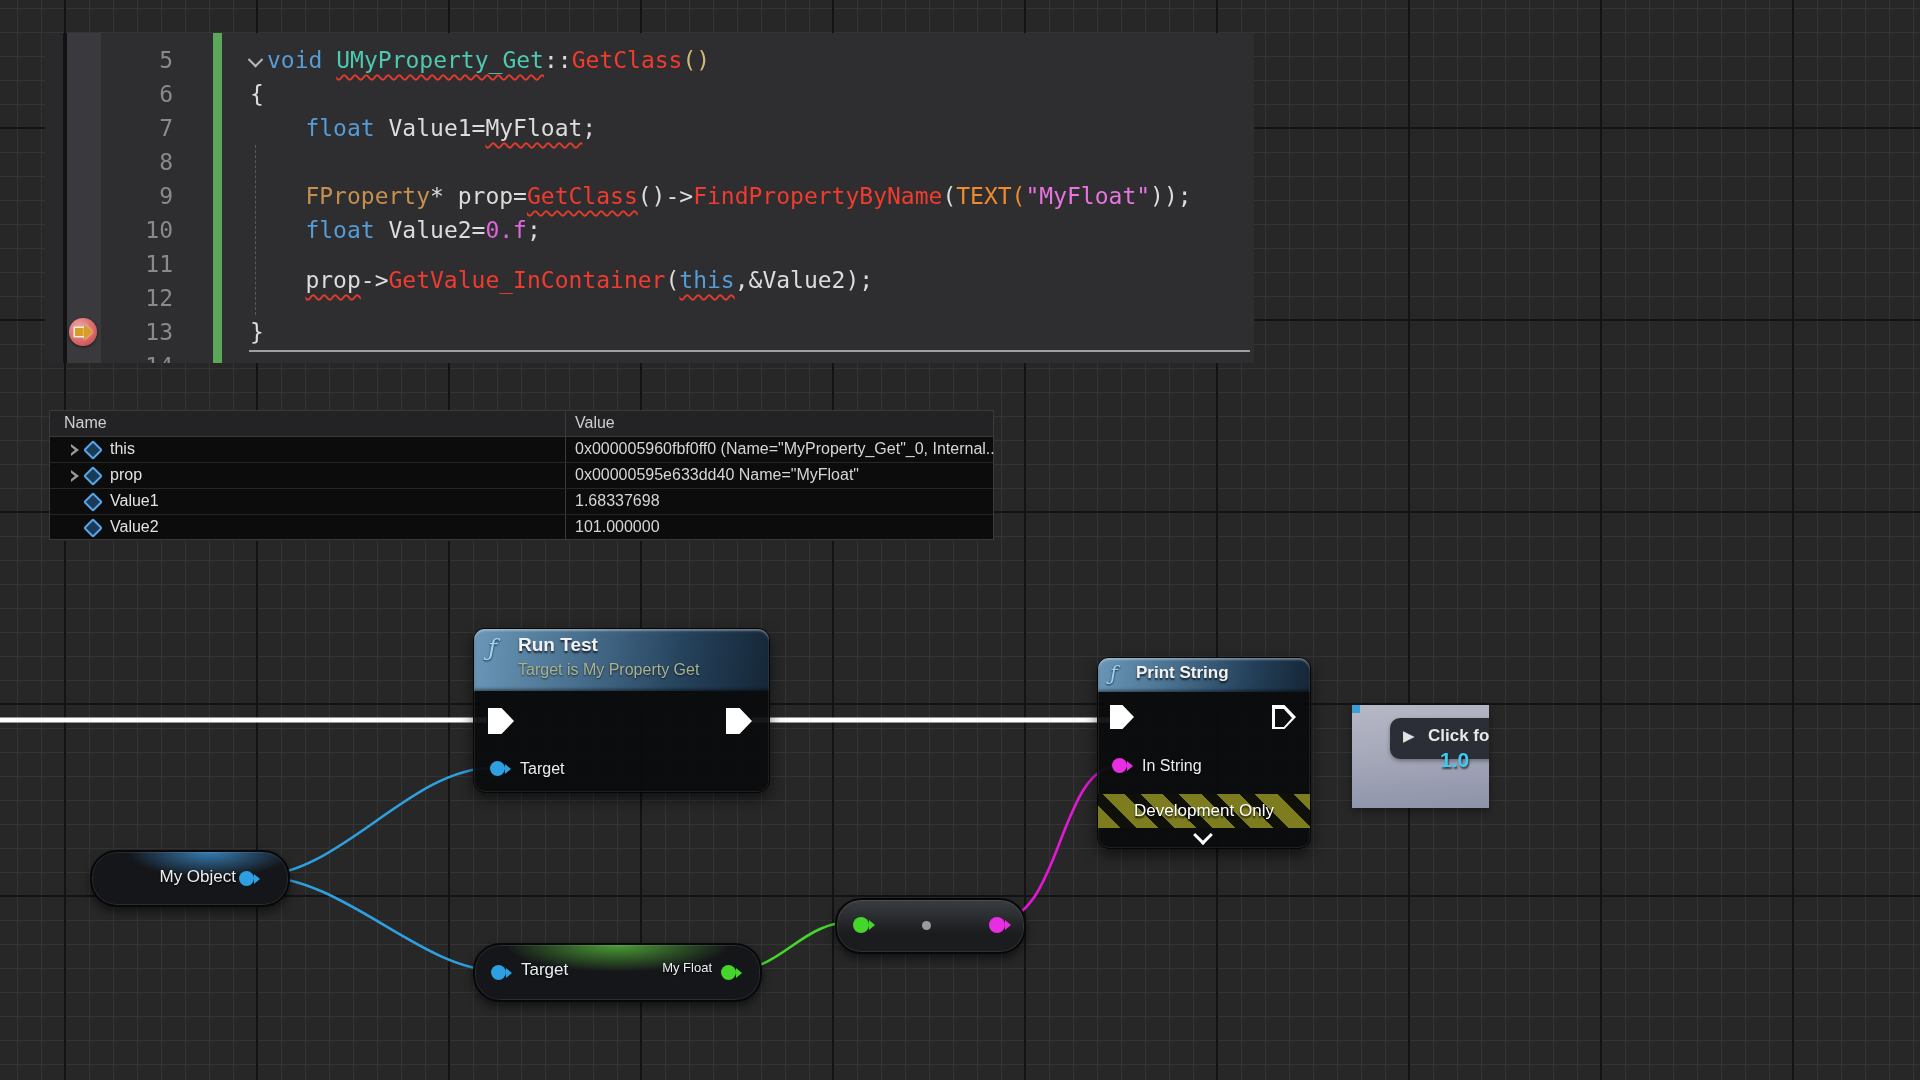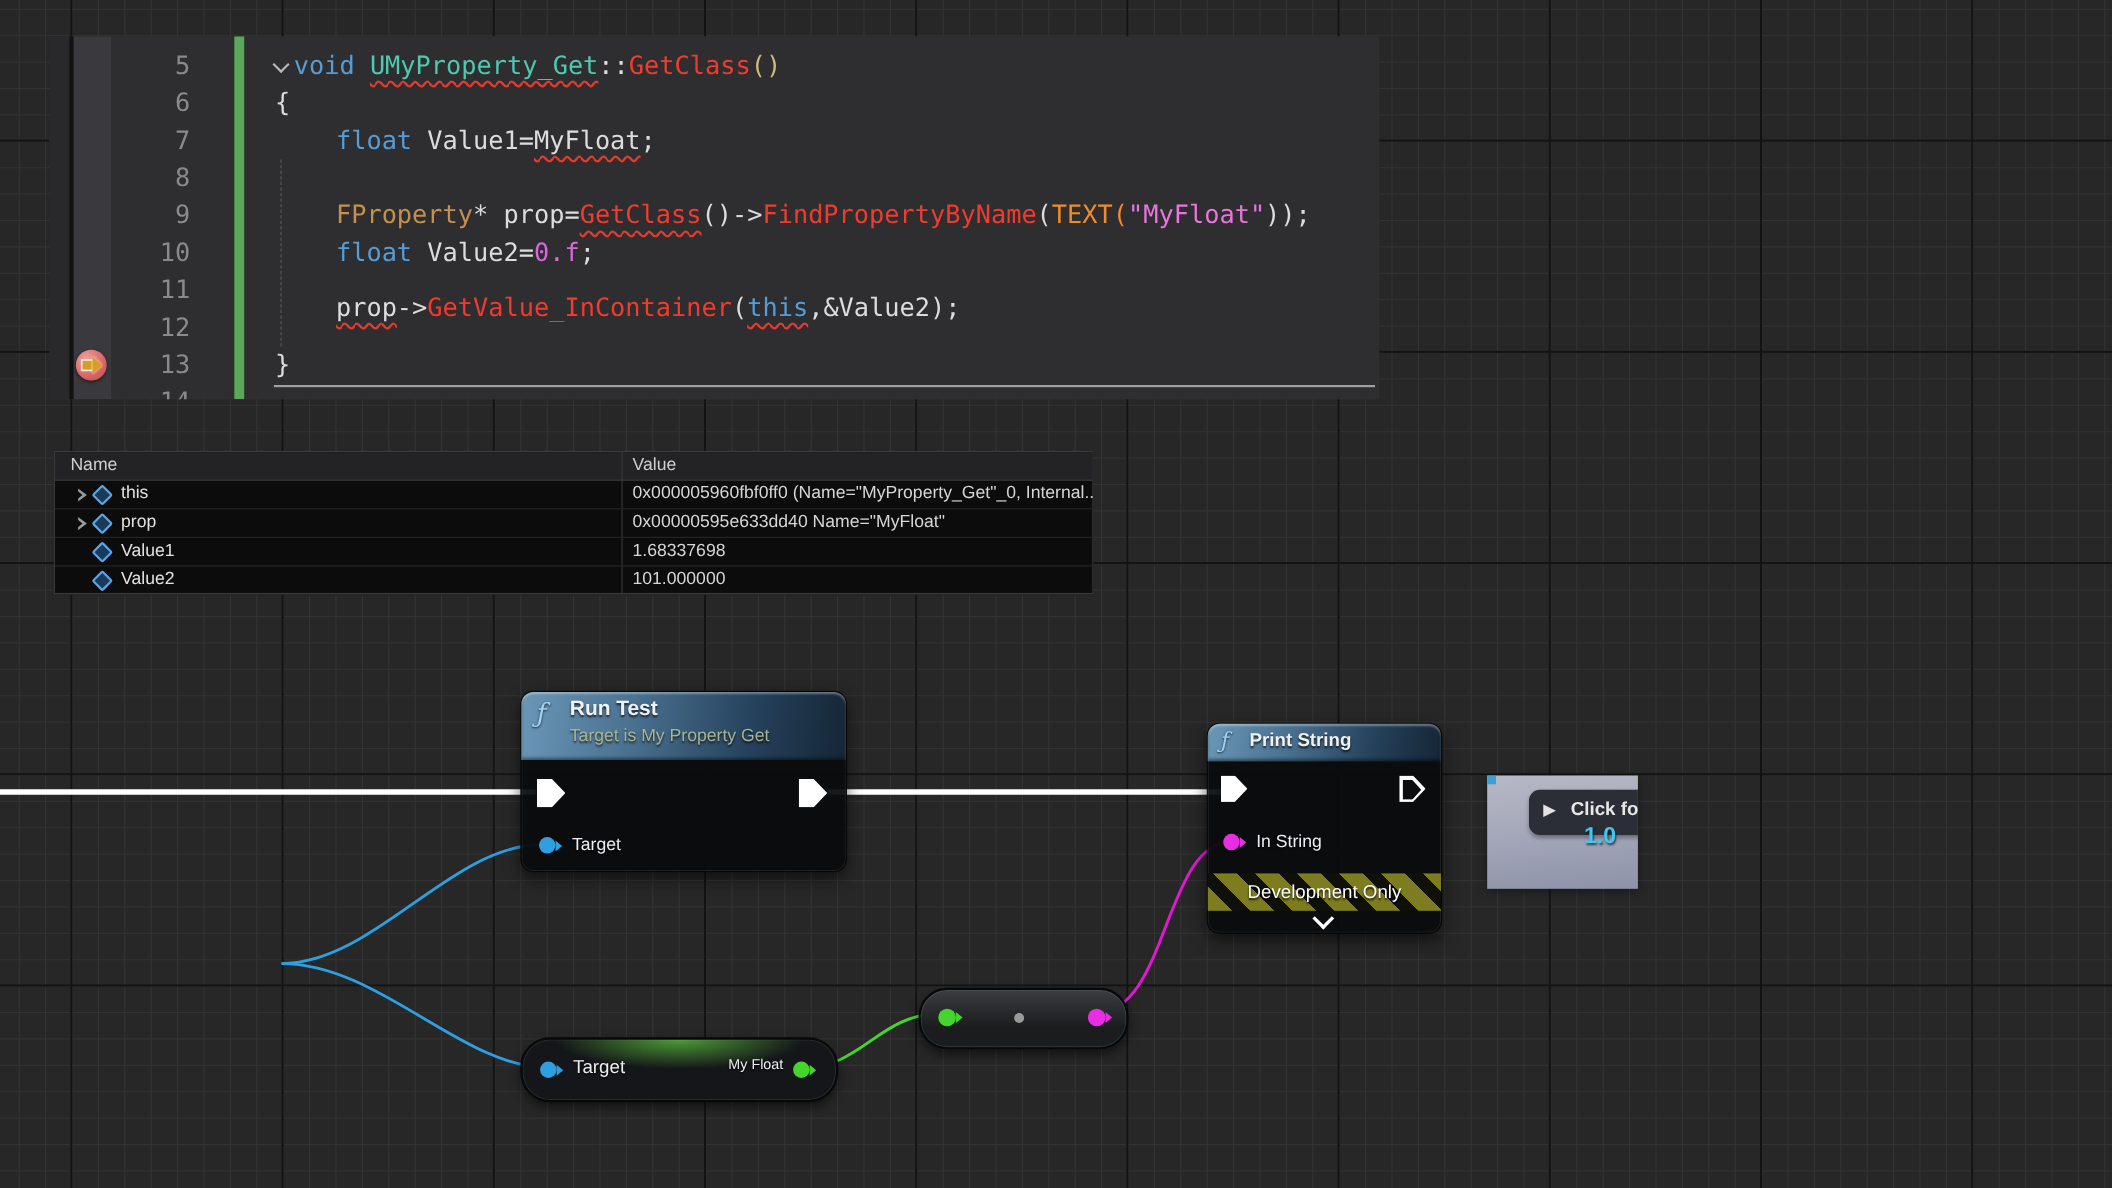--- a/index.html
+++ b/index.html
@@ -144,20 +144,25 @@
         <div class="inner"></div>
       </div>
     <div class="pin" style="left:14px;top:100px;width:15px;height:15px;background:#e82ee2;color:#e82ee2;"></div>
     <span class="pinlabel" style="left:44px;top:99px;">In String</span>
     <div class="banner" style="top:136px;">
       <span>Development Only</span>
     </div>
     <div style="position:absolute;left:98px;top:170px;"><span class="chev"></span></div>
   </div>
 
+  <div class="pill" style="left:90px;top:850px;width:196px;height:53px;
+       background:#141619 radial-gradient(110px 34px at 60% 0%,rgba(62,150,220,.8),rgba(62,150,220,0) 75%);">
+    <span class="pinlabel" style="right:52px;top:15px;font-size:17px;">My Object</span>
+    <div class="pin" style="left:147px;top:19px;width:15px;height:15px;background:#2e9fe0;color:#2e9fe0;"></div>
+  </div>
 
   <div class="pill" style="left:473px;top:943px;width:285px;height:55px;
        background:#141619 radial-gradient(150px 36px at 50% 0%,rgba(90,190,60,.8),rgba(90,190,60,0) 75%);">
     <div class="pin" style="left:16px;top:20px;width:15px;height:15px;background:#2e9fe0;color:#2e9fe0;"></div>
     <span class="pinlabel" style="left:46px;top:15px;font-size:17px;">Target</span>
     <span class="pinlabel" style="right:48px;top:15px;font-size:13px;">My Float</span>
     <div class="pin" style="left:246px;top:20px;width:15px;height:15px;background:#44d62c;color:#44d62c;"></div>
   </div>
 
   <div class="pill" style="left:835px;top:898px;width:187px;height:52px;border-radius:26px;

